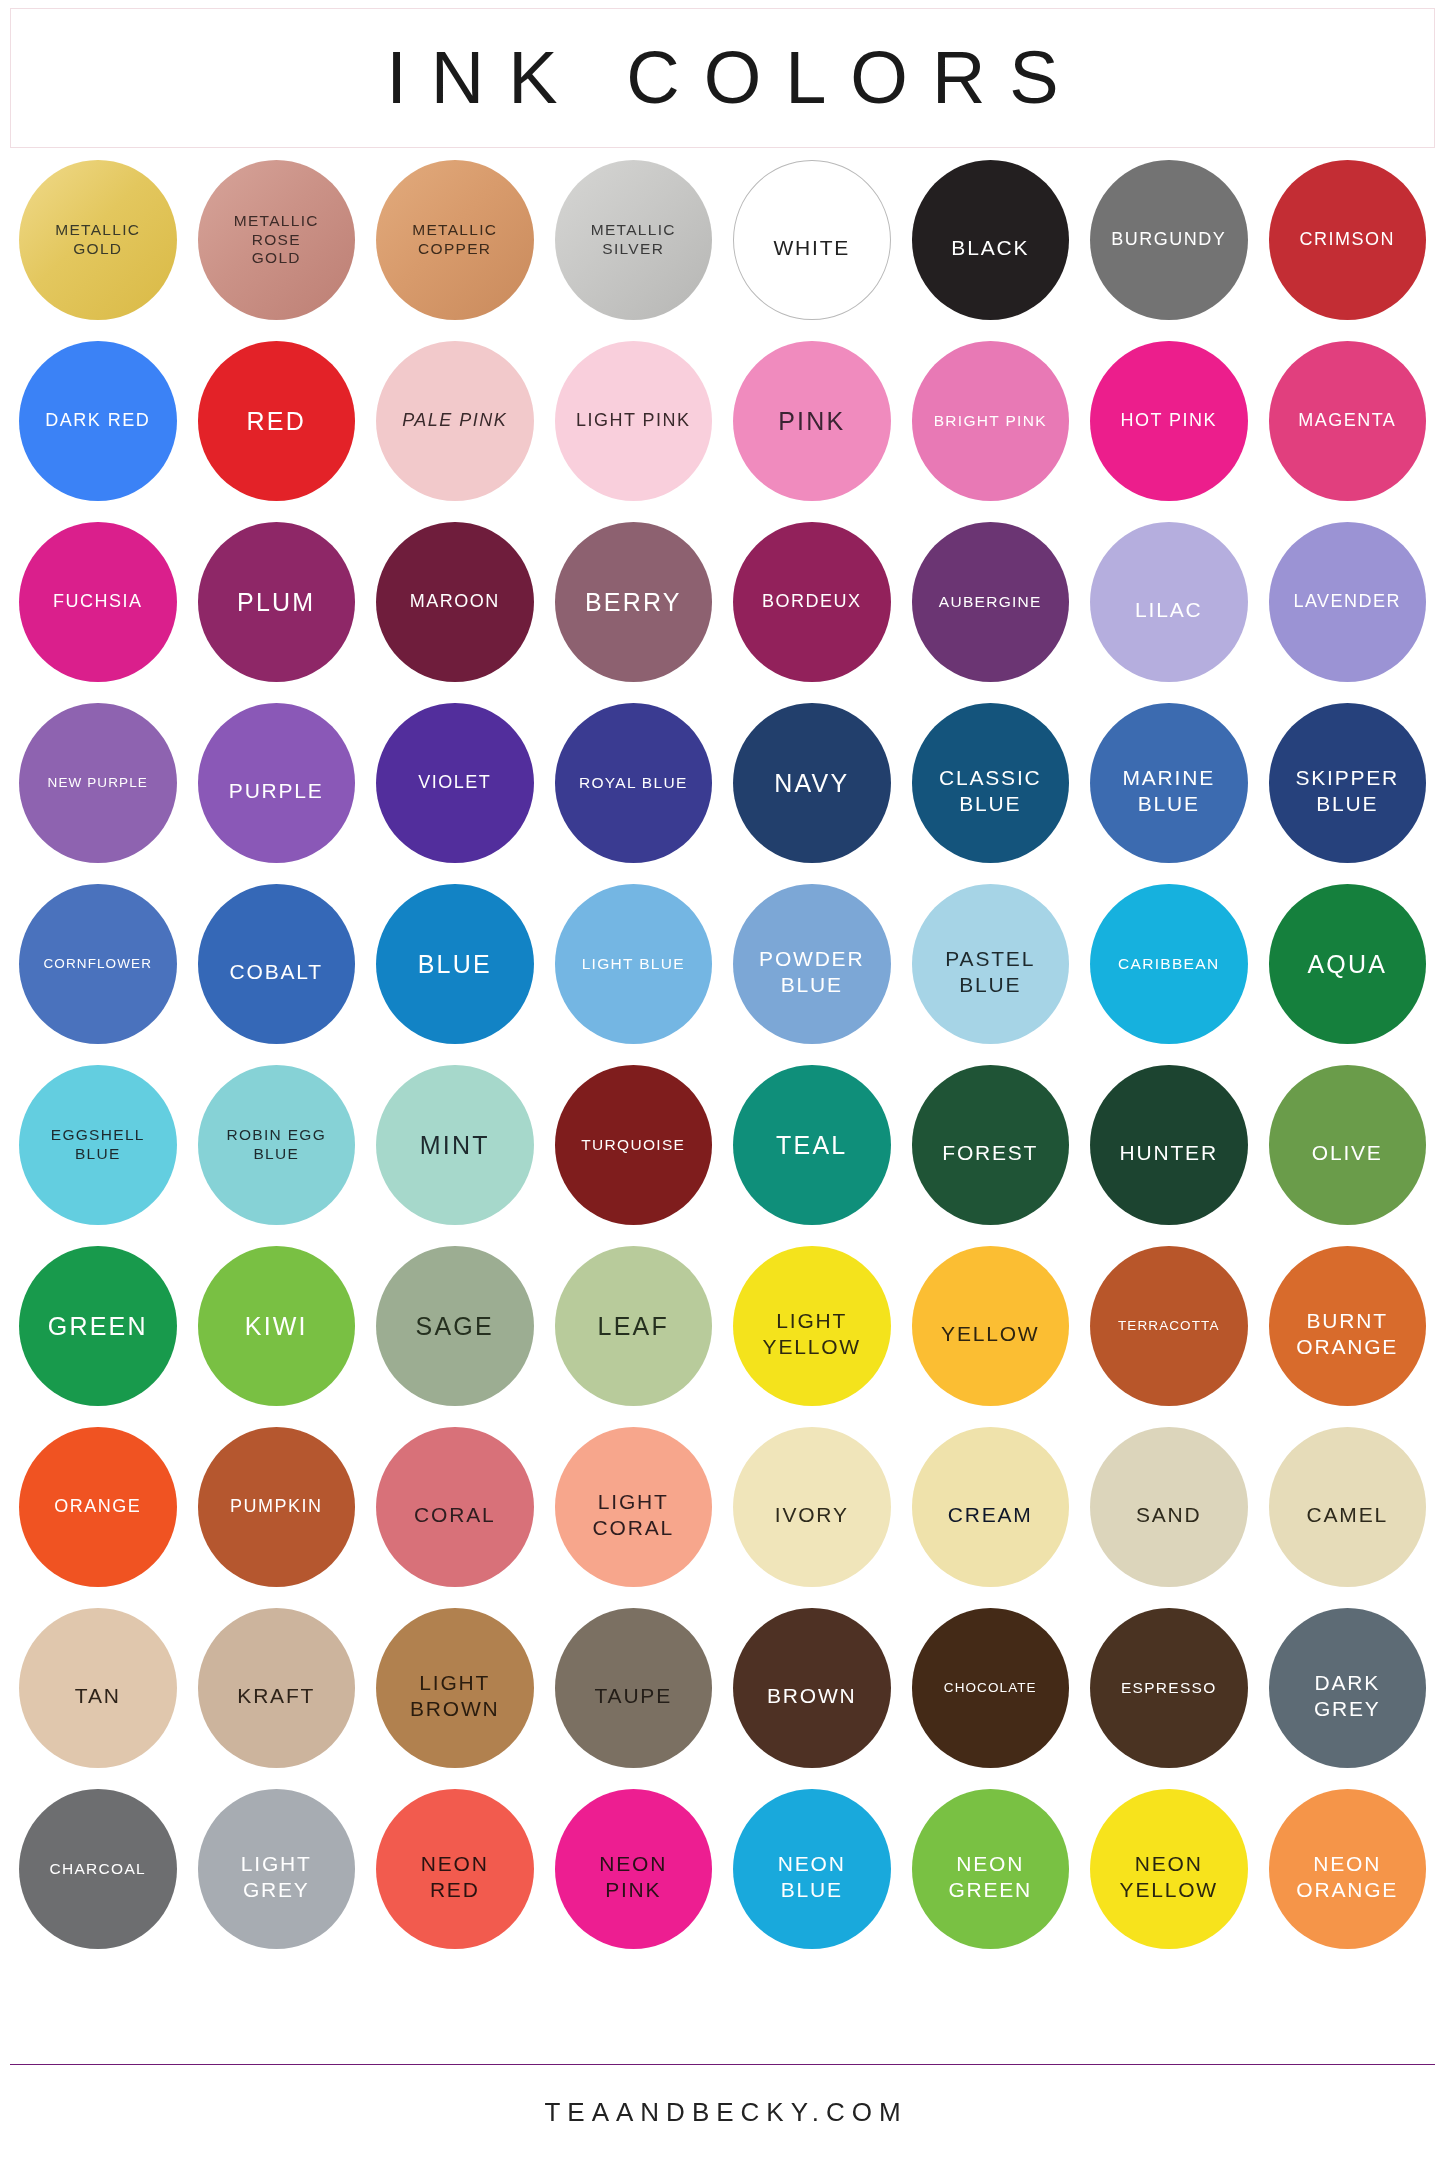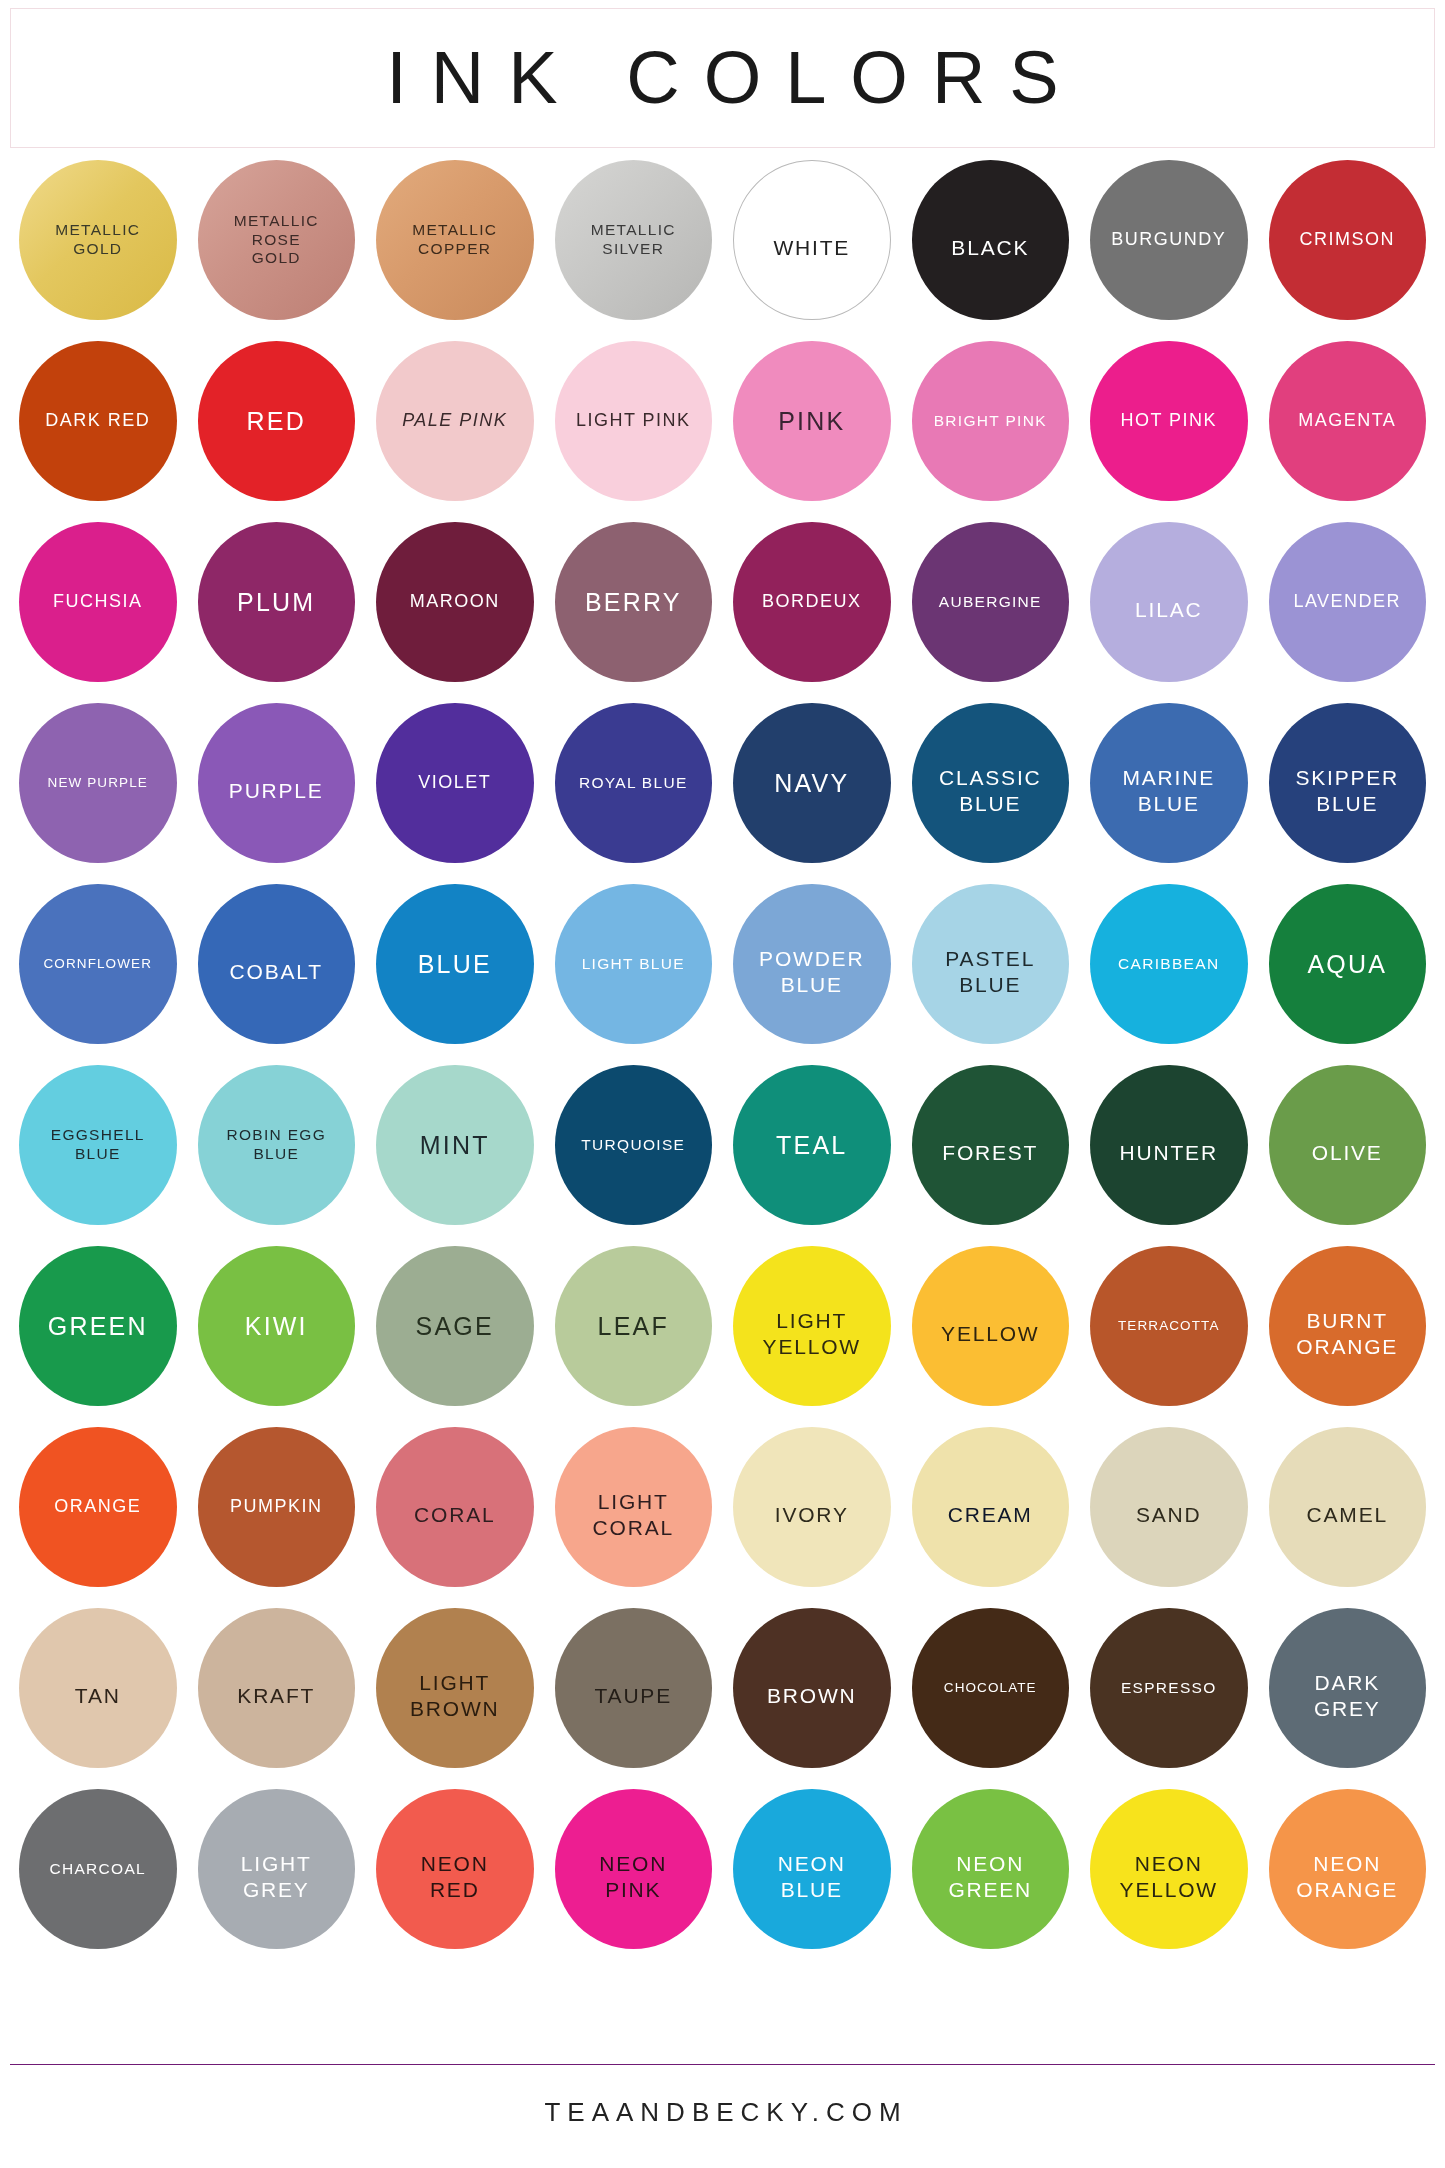--- a/index.html
+++ b/index.html
@@ -139,21 +139,21 @@
           <span class="label" style="color: rgb(255, 255, 255);">BLACK</span>
         </div>
         <div class="swatch fs-m" style="background: #737373;">
           <span class="label" style="color: rgb(255, 255, 255);">BURGUNDY</span>
         </div>
         <div class="swatch fs-m" style="background: rgb(195, 45, 52);">
           <span class="label" style="color: rgb(255, 255, 255);">CRIMSON</span>
         </div>
       </div>
       <div class="row">
-        <div class="swatch fs-m" style="background: #c2410c;">
+        <div class="swatch fs-m" style="background: #3b82f6;">
           <span class="label" style="color: rgb(255, 255, 255);">DARK RED</span>
         </div>
         <div class="swatch fs-xl" style="background: rgb(227, 34, 40);">
           <span class="label" style="color: rgb(255, 255, 255);">RED</span>
         </div>
         <div class="swatch fs-m" style="background: rgb(242, 201, 203); font-style: italic;">
           <span class="label" style="color: rgb(58, 42, 44);">PALE PINK</span>
         </div>
         <div class="swatch fs-m" style="background: rgb(249, 207, 220);">
           <span class="label" style="color: rgb(58, 42, 44);">LIGHT PINK</span>
@@ -259,21 +259,21 @@
           <span class="label" style="color: rgb(30, 42, 46);">EGGSHELL
 BLUE</span>
         </div>
         <div class="swatch fs-s" style="background: rgb(134, 210, 214);">
           <span class="label" style="color: rgb(30, 42, 46);">ROBIN EGG
 BLUE</span>
         </div>
         <div class="swatch fs-xl" style="background: rgb(166, 216, 203);">
           <span class="label" style="color: rgb(30, 42, 46);">MINT</span>
         </div>
-        <div class="swatch fs-s" style="background: #0c4a6e;">
+        <div class="swatch fs-s" style="background: #7f1d1d;">
           <span class="label" style="color: rgb(255, 255, 255);">TURQUOISE</span>
         </div>
         <div class="swatch fs-xl" style="background: rgb(15, 143, 122);">
           <span class="label" style="color: rgb(255, 255, 255);">TEAL</span>
         </div>
         <div class="swatch fs-l" style="background: rgb(31, 84, 54);">
           <span class="label" style="color: rgb(255, 255, 255);">FOREST</span>
         </div>
         <div class="swatch fs-l" style="background: rgb(28, 68, 48);">
           <span class="label" style="color: rgb(255, 255, 255);">HUNTER</span>

